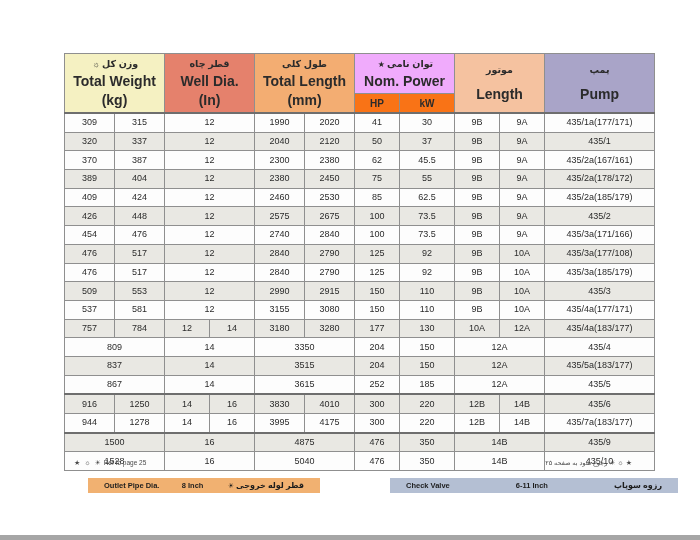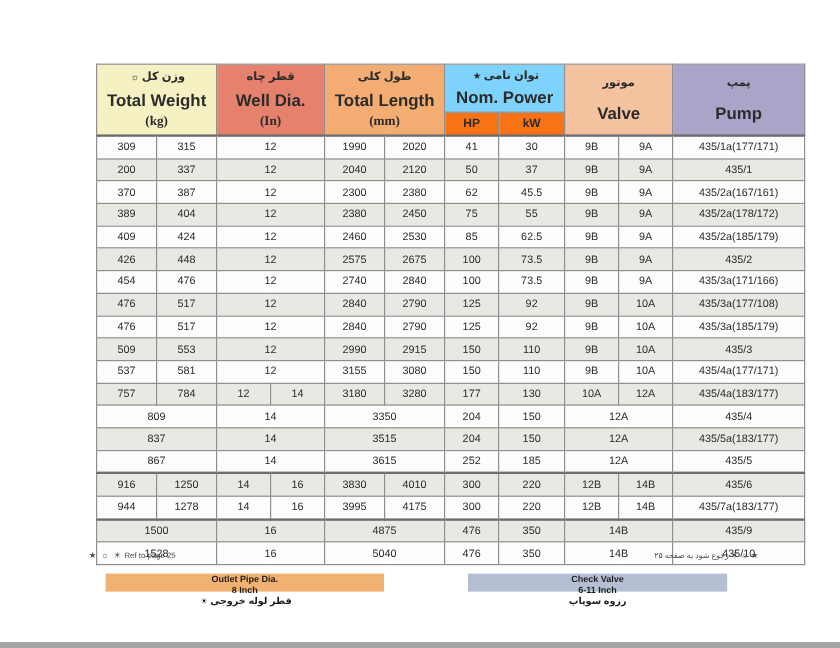--- a/index.html
+++ b/index.html
@@ -1,51 +1,51 @@
 <!DOCTYPE html>
 <html><head>
 <meta charset="utf-8">
 <style>
   html,body{margin:0;padding:0;background:#fff;}
   .page{position:relative;width:700px;height:540px;background:#ffffff;
         font-family:"Liberation Sans","DejaVu Sans",sans-serif;overflow:hidden;}
 
-  table.spec{position:absolute;left:80px;top:53px;width:590px;
+  table.spec{position:absolute;left:64px;top:53px;width:590px;
              border-collapse:collapse;table-layout:fixed;}
   .spec th,.spec td{border:1px solid #8f8f8f;text-align:center;vertical-align:middle;
              padding:0;color:#2b2b2b;}
   .spec td{font-size:9px;height:17.7px;background:#fdfdfd;line-height:1;}
   .spec tr.stripe td{background:#e9e8e3;}
   .spec tbody tr:first-child td{border-top:2px solid #6e6e6e;}
   .spec tr.sep td{border-top:2px solid #6e6e6e;text-align:center;}
 
   thead th{font-weight:bold;}
   .hstack{display:flex;flex-direction:column;justify-content:space-evenly;height:58px;}
   .hstack2{display:flex;flex-direction:column;justify-content:space-evenly;height:39px;}
   .fa{font-size:9.5px;font-weight:bold;}
   .en{font-size:14px;font-weight:bold;}
-  .unit{font-size:11px;font-weight:bold;font-family:Liberation Serif, serif;}
+  .unit{font-size:14px;font-weight:bold;}
   .sym{font-size:8px;margin:0 2px;}
   .h-weight{background:#f5f1c2;}
   .h-well{background:#e5816c;}
   .h-len{background:#f3ad72;}
-  .h-pow{background:#7dd3fc;border-bottom-style:hidden;}
+  .h-pow{background:#f0abfc;border-bottom-style:hidden;}
   .h-sub{background:#f97316;border-top-style:hidden;font-size:10px;height:18px;}
   .h-motor{background:#f5c2a0;}
   .h-pump{background:#a9a4c8;margin-top:25px;}
 
   .fn{position:absolute;top:459px;font-size:6.5px;color:#4a4a4a;}
   .fn .sy{font-size:7px;letter-spacing:1px;}
   .fn-left{left:74px;}
   .fn-right{right:68px;}
 
   .bar{position:absolute;top:478px;height:15px;display:flex;align-items:center;
-       justify-content:space-between;padding:0 16px;box-sizing:border-box;color:#1d1d1d;flex-direction:column;}
+       justify-content:space-between;padding:0 16px;box-sizing:border-box;color:#1d1d1d;}
   .bar-outlet{left:88px;width:232px;background:#f1b171;}
-  .bar-valve{left:390px;width:216px;background:#b4bfd3;}
+  .bar-valve{left:390px;width:288px;background:#b4bfd3;}
   .bar-en,.bar-val{font-size:7.5px;font-weight:bold;}
   .bar-fa{font-size:8px;font-weight:bold;}
   .bar-fa .sym{font-size:7px;}
 
   .page-edge{position:absolute;left:0;top:535px;width:700px;height:5px;background:#a6a6a6;}
 </style>
 </head>
 <body>
 
 <div class="page">
@@ -89,21 +89,21 @@
         </th>
         <th class="h-pow" colspan="2">
           <div class="hstack2">
             <div class="fa" dir="rtl"><span>توان نامی</span><span class="sym">★</span></div>
             <div class="en">Nom. Power</div>
           </div>
         </th>
         <th class="h-motor" colspan="2" rowspan="2">
           <div class="hstack">
             <div class="fa" dir="rtl">موتور</div>
-            <div class="en">Valve</div>
+            <div class="en">Length</div>
           </div>
         </th>
         <th class="h-pump" rowspan="2">
           <div class="hstack">
             <div class="fa" dir="rtl">پمپ</div>
             <div class="en">Pump</div>
           </div>
         </th>
       </tr>
       <tr>
@@ -118,21 +118,21 @@
           <td colspan="2">12</td>
           <td colspan="1">1990</td>
           <td colspan="1">2020</td>
           <td colspan="1">41</td>
           <td colspan="1">30</td>
           <td colspan="1">9B</td>
           <td colspan="1">9A</td>
           <td colspan="1">435/1a(177/171)</td>
         </tr>
         <tr class="stripe">
-          <td colspan="1">200</td>
+          <td colspan="1">320</td>
           <td colspan="1">337</td>
           <td colspan="2">12</td>
           <td colspan="1">2040</td>
           <td colspan="1">2120</td>
           <td colspan="1">50</td>
           <td colspan="1">37</td>
           <td colspan="1">9B</td>
           <td colspan="1">9A</td>
           <td colspan="1">435/1</td>
         </tr>

